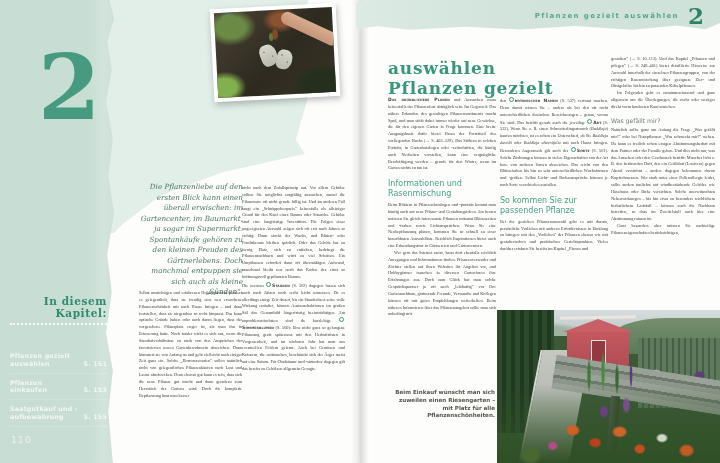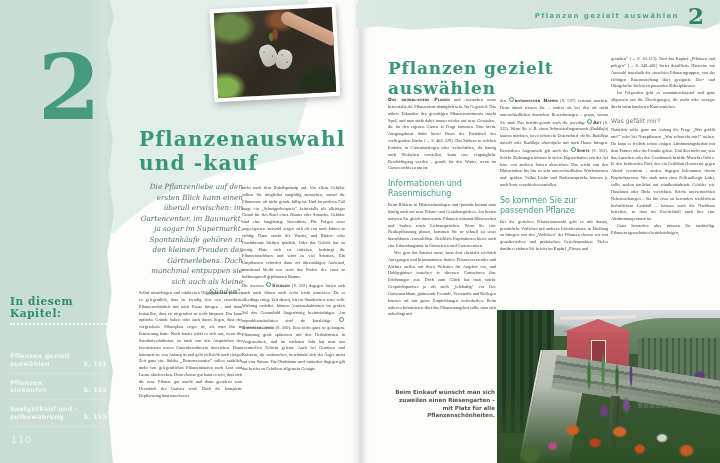--- a/index.html
+++ b/index.html
@@ -36,21 +36,21 @@
   .subhead{font:8px/9.6px "DejaVu Sans",sans-serif;color:#46a288;text-align:left;margin:7px 0 3.5px;}
   .subhead-sm{font:6.2px/8px "DejaVu Sans",sans-serif;color:#6f7d6e;text-align:left;margin:6px 0 2.5px;}
   .seg-lead,.seg-ref{font-family:"DejaVu Sans",sans-serif;font-weight:bold;font-variant:small-caps;letter-spacing:0.15px;color:#46463f;font-size:4.5px;}
   .seg-ref::before{content:"";display:inline-block;width:3.2px;height:3.2px;border:1px solid #3f9a80;border-radius:50%;margin-right:1px;vertical-align:-0.2px;}
   .seg-it{font-style:italic;}
   .caption{position:absolute;left:388px;top:389px;width:107px;text-align:right;
     font:bold 5.6px/7.8px "DejaVu Sans",sans-serif;color:#54574d;}
   
   .sidebar{position:absolute;left:10px;top:295px;width:97px;}
   .sidebar-title{font:bold 10.5px/12px "DejaVu Serif",serif;color:#2f8a6e;letter-spacing:0.6px;
-    border-bottom:2px dotted rgba(255,255,255,.85);padding-bottom:4px;margin-bottom:22px;}
+    border-bottom:2px dotted rgba(255,255,255,.85);padding-bottom:4px;margin-bottom:22px;text-align:right;}
   .sb-item{display:flex;justify-content:space-between;align-items:flex-end;
     font:bold 6.3px/7.8px "DejaVu Sans",sans-serif;color:#f2f7f1;letter-spacing:0.2px;
     border-bottom:1px dotted rgba(255,255,255,.35);padding:5px 0 5px;}
   .sb-page{margin-left:4px;white-space:nowrap;}
   .pagenum{position:absolute;left:11px;top:434px;font:9.5px "DejaVu Sans",sans-serif;color:#e9f2ec;letter-spacing:0.8px;}
   
   .polaroid{position:absolute;left:212px;top:6px;width:118px;height:85px;background:#fff;padding:4px;
     transform:rotate(-3deg);box-shadow:1px 3px 6px rgba(60,70,65,.35);}
   .p-scene{position:relative;width:100%;height:100%;overflow:hidden;background:
     radial-gradient(36px 26px at 14% 18%,#6b8a45 0 40%,transparent 70%),
@@ -129,24 +129,20 @@
 
   <div class="polaroid">
     <div class="p-scene">
       <div class="p-arm"></div>
       <div class="p-sprout"></div>
       <div class="p-glove1"></div>
       <div class="p-glove2"></div>
     </div>
   </div>
 
-  <div class="title-left">
-    <div>Pflanzenauswahl</div>
-    <div>und -kauf</div>
-  </div>
 
   <div class="intro">Die Pflanzenliebe auf den ersten Blick kann einen überall erwischen: im Gartencenter, im Baumarkt, ja sogar im Supermarkt. Spontankäufe gehören zu den kleinen Freuden des Gärtnerlebens. Doch manchmal entpuppen sie sich auch als kleine „Sünden“.</div>
 
   <div class="col lcol1">
     <p>Selbst umsichtigen und erfahrenen Hobbygärtnern passiert es gelegentlich, dass sie freudig eine neu erworbene Pflanzenschönheit mit nach Hause bringen – und dann feststellen, dass sie nirgendwo so recht hinpasst. Das kann optische Gründe haben oder auch daran liegen, dass der vorgesehene Pflanzplatz enger ist, als man ihn in Erinnerung hatte. Noch fataler wirkt es sich aus, wenn die Standortverhältnisse zu stark von den Ansprüchen der favorisierten neuen Gartenbewohnerin abweichen. Dann kümmert sie von Anfang an und geht vielleicht nach einiger Zeit ganz ein. Solche „Horrorszenarien“ sollen natürlich nicht von gelegentlichen Pflanzenkäufen nach Lust und Laune abschrecken. Denn ebenso gut kann es sein, dass sich die neue Pflanze gut macht und dann geradezu zum Herzstück des Gartens wird. Doch die komplette Bepflanzung baut man besser</p>
   </div>
 
   <div class="col lcol2">
     <p>nicht nach dem Zufallsprinzip auf. Vor allem Gehölze sollten Sie möglichst sorgfältig aussuchen, zumal die Pflanzware oft nicht gerade billig ist. Und im anderen Fall taugt ein „Schnäppchenpreis“ keinesfalls als alleiniger Grund für den Kauf eines Baums oder Strauchs. Gehölze sind eine langfristige Investition. Die Folgen einer ungeeigneten Auswahl zeigen sich oft erst nach Jahren so richtig: Dann stockt der Wuchs, und Blüten- oder Fruchtbesatz bleiben spärlich. Oder das Gehölz hat zu wenig Platz, sich zu entfalten, bedrängt die Pflanzennachbarn und wirft zu viel Schatten. Ein Umpflanzen erfordert dann oft übermäßigen Aufwand, manchmal bleibt nur noch das Roden des einst so hoffnungsvoll gepflanzten Baums.</p>
     <p class="sp"><span>Die meisten </span><span class="seg-ref">Stauden</span><span> (S. 562) dagegen lassen sich auch nach Jahren noch recht leicht umsetzen. Da es allerdings einige Zeit dauert, bis ein Staudenbeet seine volle Wirkung entfaltet, können Austauschaktionen im großen Stil das Gesamtbild längerfristig beeinträchtigen. Am unproblematischsten sind da kurzlebige </span><span class="seg-ref">Sommerblumen</span><span> (S. 560): Eine nicht ganz so gelungene Pflanzung gerät spätestens mit den Herbstfrösten in Vergessenheit, und im nächsten Jahr hat man aus eventuellen Fehlern gelernt. Auch bei Gemüsen und Kräutern, die enttäuschen, beschränkt sich der Ärger meist auf eine Saison. Für Obstbäume und -sträucher dagegen gilt das bereits zu Gehölzen allgemein Gesagte.</span></p>
@@ -171,22 +167,22 @@
   <div class="pagenum">110</div>
 
   <div class="spine"></div>
 
   <div class="header-band">
     <span class="runhead-label">Pflanzen gezielt auswählen</span>
     <span class="runhead-num">2</span>
   </div>
 
   <div class="heading-right">
+    <div>auswählen</div>
     <div>Pflanzen gezielt</div>
-    <div>auswählen</div>
   </div>
 
   <div class="col rcol1">
     <p><span class="seg-lead">Das gründlichere Planen</span><span> und Aussuchen muss keinesfalls der Pflanzenlust abträglich sein. Im Gegenteil: Das nähere Erkunden des gewaltigen Pflanzensortiments macht Spaß, und man stößt dabei immer wieder auf neue Gewächse, die für den eigenen Garten in Frage kommen. Eine breite Ausgangsbasis dafür bietet Ihnen der Porträtteil des vorliegenden Buchs (→ S. 402–529). Das Stöbern in solchen Porträts, in Gartenkatalogen oder -zeitschriften, die häufig auch Neuheiten vorstellen, kann eine vergnügliche Beschäftigung werden – gerade für den Winter, wenn im Garten nichts zu tun ist.</span></p>
     <div class="subhead">Informationen und Rasenmischung</div>
     <p>Beim Blättern in Pflanzenkatalogen und -porträts kommt man häufig auch auf neue Pflanz- und Gestaltungsideen. Am besten notieren Sie gleich interessante Pflanzen mitsamt Blütenzeiten und -farben sowie Lichtansprüchen. Wenn Sie eine Neubepflanzung planen, kommen Sie so schnell zu einer brauchbaren Auswahlliste. Reichlich Inspirationen bietet auch eine Erkundungstour in Gärtnereien und Gartencentern.</p>
     <p class="ind">Wer gern das Internet nutzt, kann dort ebenfalls reichlich Anregungen und Informationen finden. Pflanzenversender und Züchter stellen auf ihren Websites ihr Angebot vor, und Hobbygärtner tauschen in diversen Gartenforen ihre Erfahrungen aus. Doch zum Glück hat man solche Gesprächspartner ja oft auch „leibhaftig“ vor Ort: Gartennachbarn, gärtnernde Freunde, Verwandte und Kollegen können oft mit guten Empfehlungen weiterhelfen. Beim näheren Informieren über das Pflanzenangebot sollte man sich unbedingt mit</p>
   </div>
 
   <div class="col rcol2">

